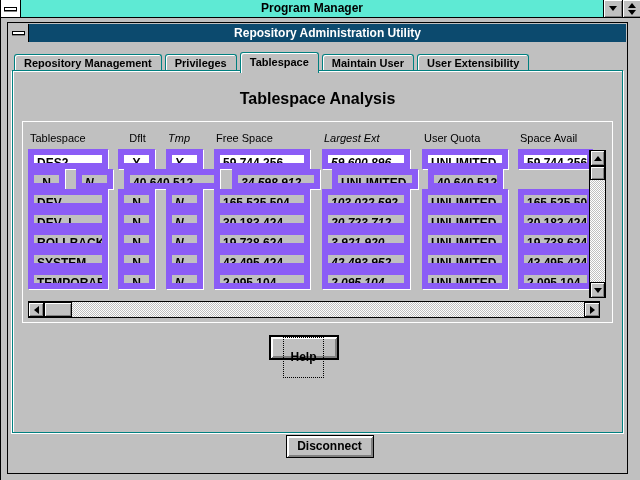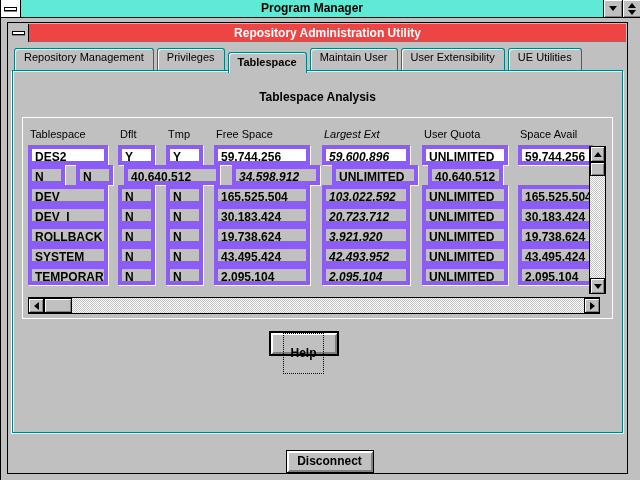--- a/index.html
+++ b/index.html
@@ -44,74 +44,75 @@
   .app-window {
     position:absolute; left:6px; top:22px; width:621px; height:452px;
     background:#c0c0c0; border:1px solid #000;
   }
   .app-titlerow { display:flex; height:18px; margin:1px 1px 0 1px; }
   .app-sysbox {
     width:20px; background:#c0c0c0; border-right:1px solid #000;
     display:flex; align-items:center; justify-content:center;
   }
   .app-title {
-    flex:1; background:#ef4444; color:#fff; font-weight:bold; font-size:12px;
+    flex:1; background:#0c4a6e; color:#fff; font-weight:bold; font-size:12px;
     line-height:18px; text-align:center;
   }
 
   
   .tab-row {
     display:flex; align-items:flex-end; height:21px; margin-top:7px; padding-left:6px;
     position:relative; z-index:3;
   }
   .tab {
-    height:22px; padding:0 9px; margin-right:3px;
+    height:16px; padding:0 9px; margin-right:3px;
     background:#c0c0c0; border:1px solid #008080; border-bottom:none;
     border-radius:3px 3px 0 0;
     font-size:11px; line-height:16px; color:#000;
     box-shadow:inset 1px 1px 0 #fff;
     white-space:nowrap;
+    font-weight:bold;
   }
   .tab.active {
     height:21px; font-weight:bold; line-height:19px;
     margin-bottom:-3px; padding-bottom:3px;
   }
 
   
   .panel {
     position:relative; z-index:1;
     margin:0 4px; height:363px;
     background:#c0c0c0;
     border:1px solid #008080;
     box-shadow:inset 0 1px 0 #fff, inset 1px 0 0 #fff, -1px 1px 0 #fff, 1px 1px 0 #fff;
   }
   .panel-heading {
-    margin-top:19px; text-align:center; font-weight:bold; font-size:12px; color:#000;
+    margin-top:19px; text-align:center; font-weight:bold; font-size:16px; color:#000;
   }
 
   
   .table-group {
     position:relative; margin:13px 9px 0 9px; height:202px;
     border:1px solid #fff; background:#c0c0c0;
   }
   .hdr-row { display:flex; margin:10px 0 5px 5px; }
   .hcell { font-size:11px; color:#000; overflow:hidden; white-space:nowrap; padding-left:2px; }
   .grid-rows { margin-left:5px; }
   .grid-row { display:flex; height:20px; }
   .cell {
-    border:4px solid #8b5cf6; box-shadow:1px 1px 0 #fff;
+    border:6px solid #8b5cf6; box-shadow:1px 1px 0 #fff;
     background:#c0c0c0; color:#000;
     font-weight:bold; font-size:12px; line-height:17px;
     padding:0 3px; overflow:hidden; white-space:nowrap;
   }
   .grid-row.selected .cell { background:#ffffff; }
   
   .c0 { width:80px; margin-right:10px; }
-  .c1 { width:37px; margin-right:11px; }
-  .c2 { width:37px; margin-right:11px; }
+  .c1 { width:37px; margin-right:11px;text-align:center; }
+  .c2 { width:37px; margin-right:11px;font-style:italic; }
   .c3 { width:96px; margin-right:12px; }
   .c4 { width:88px; margin-right:12px;font-style:italic; }
   .c5 { width:86px; margin-right:10px; }
   .c6 { width:75px; margin-right:8px; }
 
   
   .sb-btn {
     background:#c0c0c0; border:1px solid #000;
     box-shadow:inset 1px 1px 0 #fff, inset -1px -1px 0 #808080;
     display:flex; align-items:center; justify-content:center;
@@ -150,21 +151,21 @@
     display:inline-block; background:#c0c0c0; color:#000;
     font-family:"Liberation Sans", sans-serif; font-weight:bold; font-size:12px;
     border:1px solid #000;
     box-shadow:inset 1px 1px 0 #fff, inset -1px -1px 0 #808080, inset 2px 2px 0 #fff, inset -2px -2px 0 #808080;
     cursor:default;
   }
   .help-btn {
     width:70px; height:25px; border:2px solid #000; line-height:19px;
   }
   .focus-rect { display:inline-block; border:1px dotted #000; padding:12px 6px; line-height:15px; }
-  .disc-wrap { text-align:center; margin-top:17px; transform:translateX(12px); }
+  .disc-wrap { text-align:center; margin-top:2px; transform:translateX(12px); }
   .disc-btn { width:88px; height:23px; line-height:19px; }
 </style>
 </head>
 <body>
 
 <div class="pm-titlebar">
   <div class="pm-sysbox">
     <span class="dash-glyph"></span>
   </div>
   <div class="pm-title">Program Manager</div>
@@ -185,21 +186,20 @@
     </div>
     <div class="app-title">Repository Administration Utility</div>
   </div>
 
   <div class="tab-row" id="tab-row">
       <div class="tab">Repository Management</div>
       <div class="tab">Privileges</div>
       <div class="tab active">Tablespace</div>
       <div class="tab">Maintain User</div>
       <div class="tab">User Extensibility</div>
-      <div class="tab">UE Utilities</div>
     </div>
 
   <div class="panel">
     <div class="panel-heading">Tablespace Analysis</div>
 
     <div class="table-group">
       <div class="hdr-row" id="hdr-row">
           <div class="hcell c0">Tablespace</div>
           <div class="hcell c1">Dflt</div>
           <div class="hcell c2">Tmp</div>

